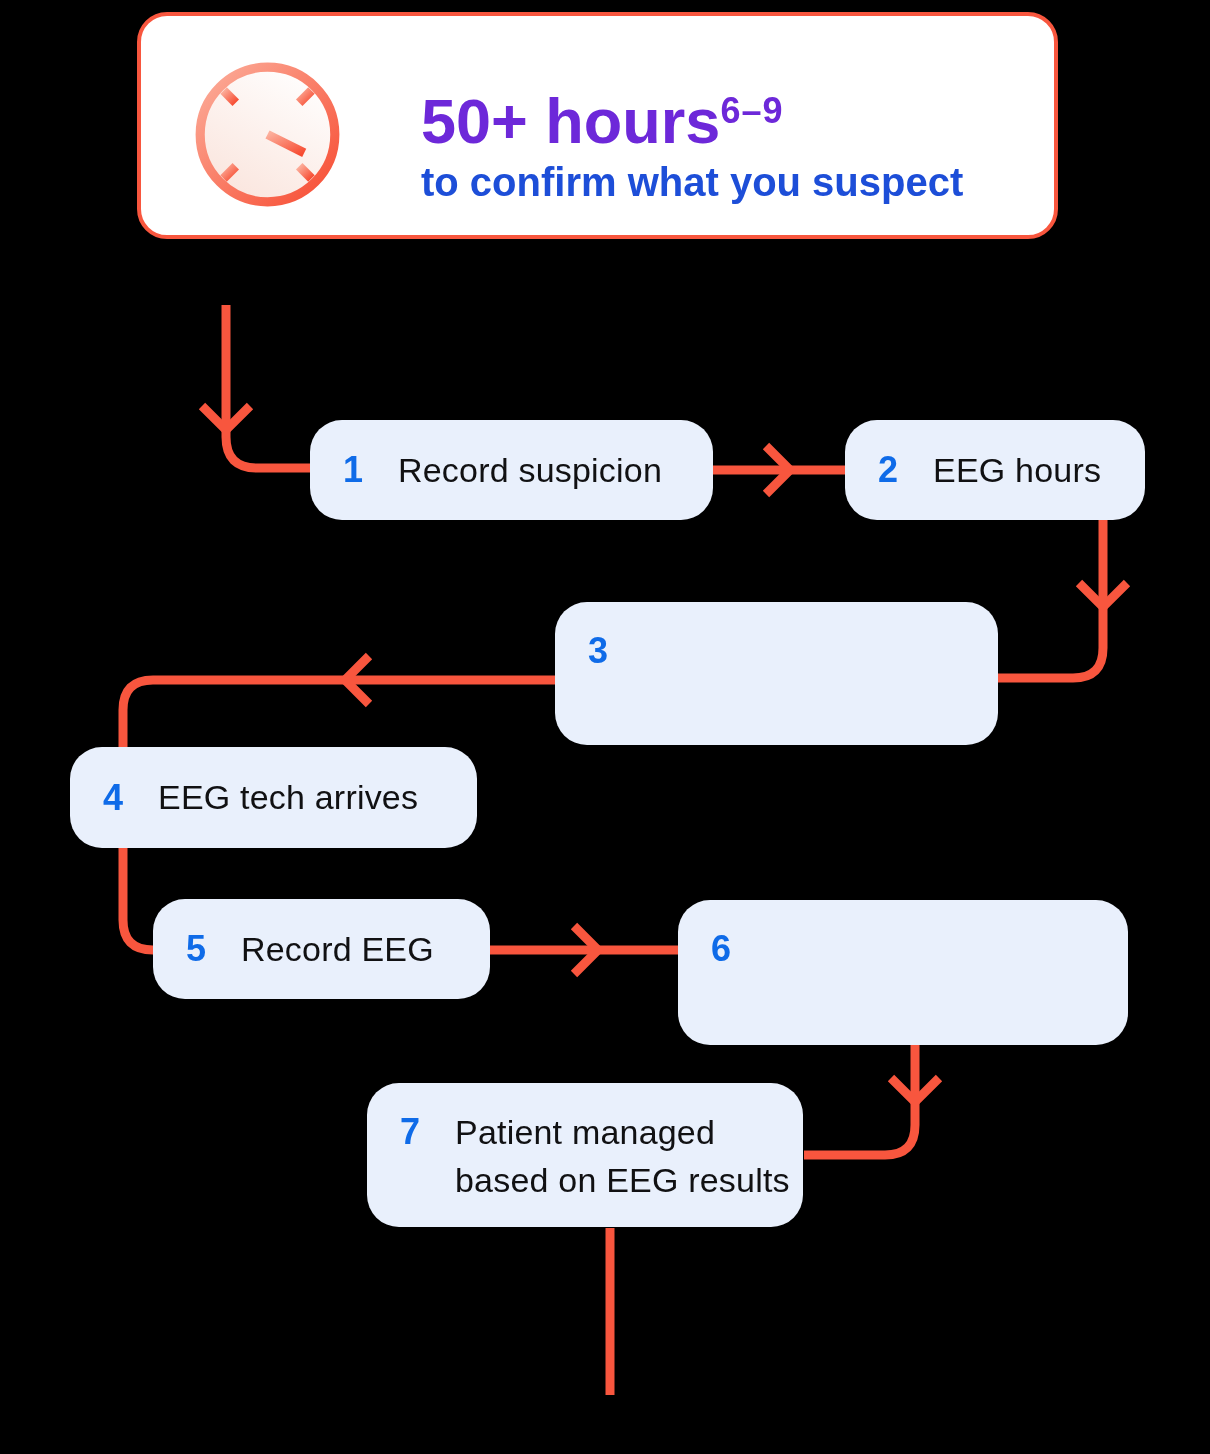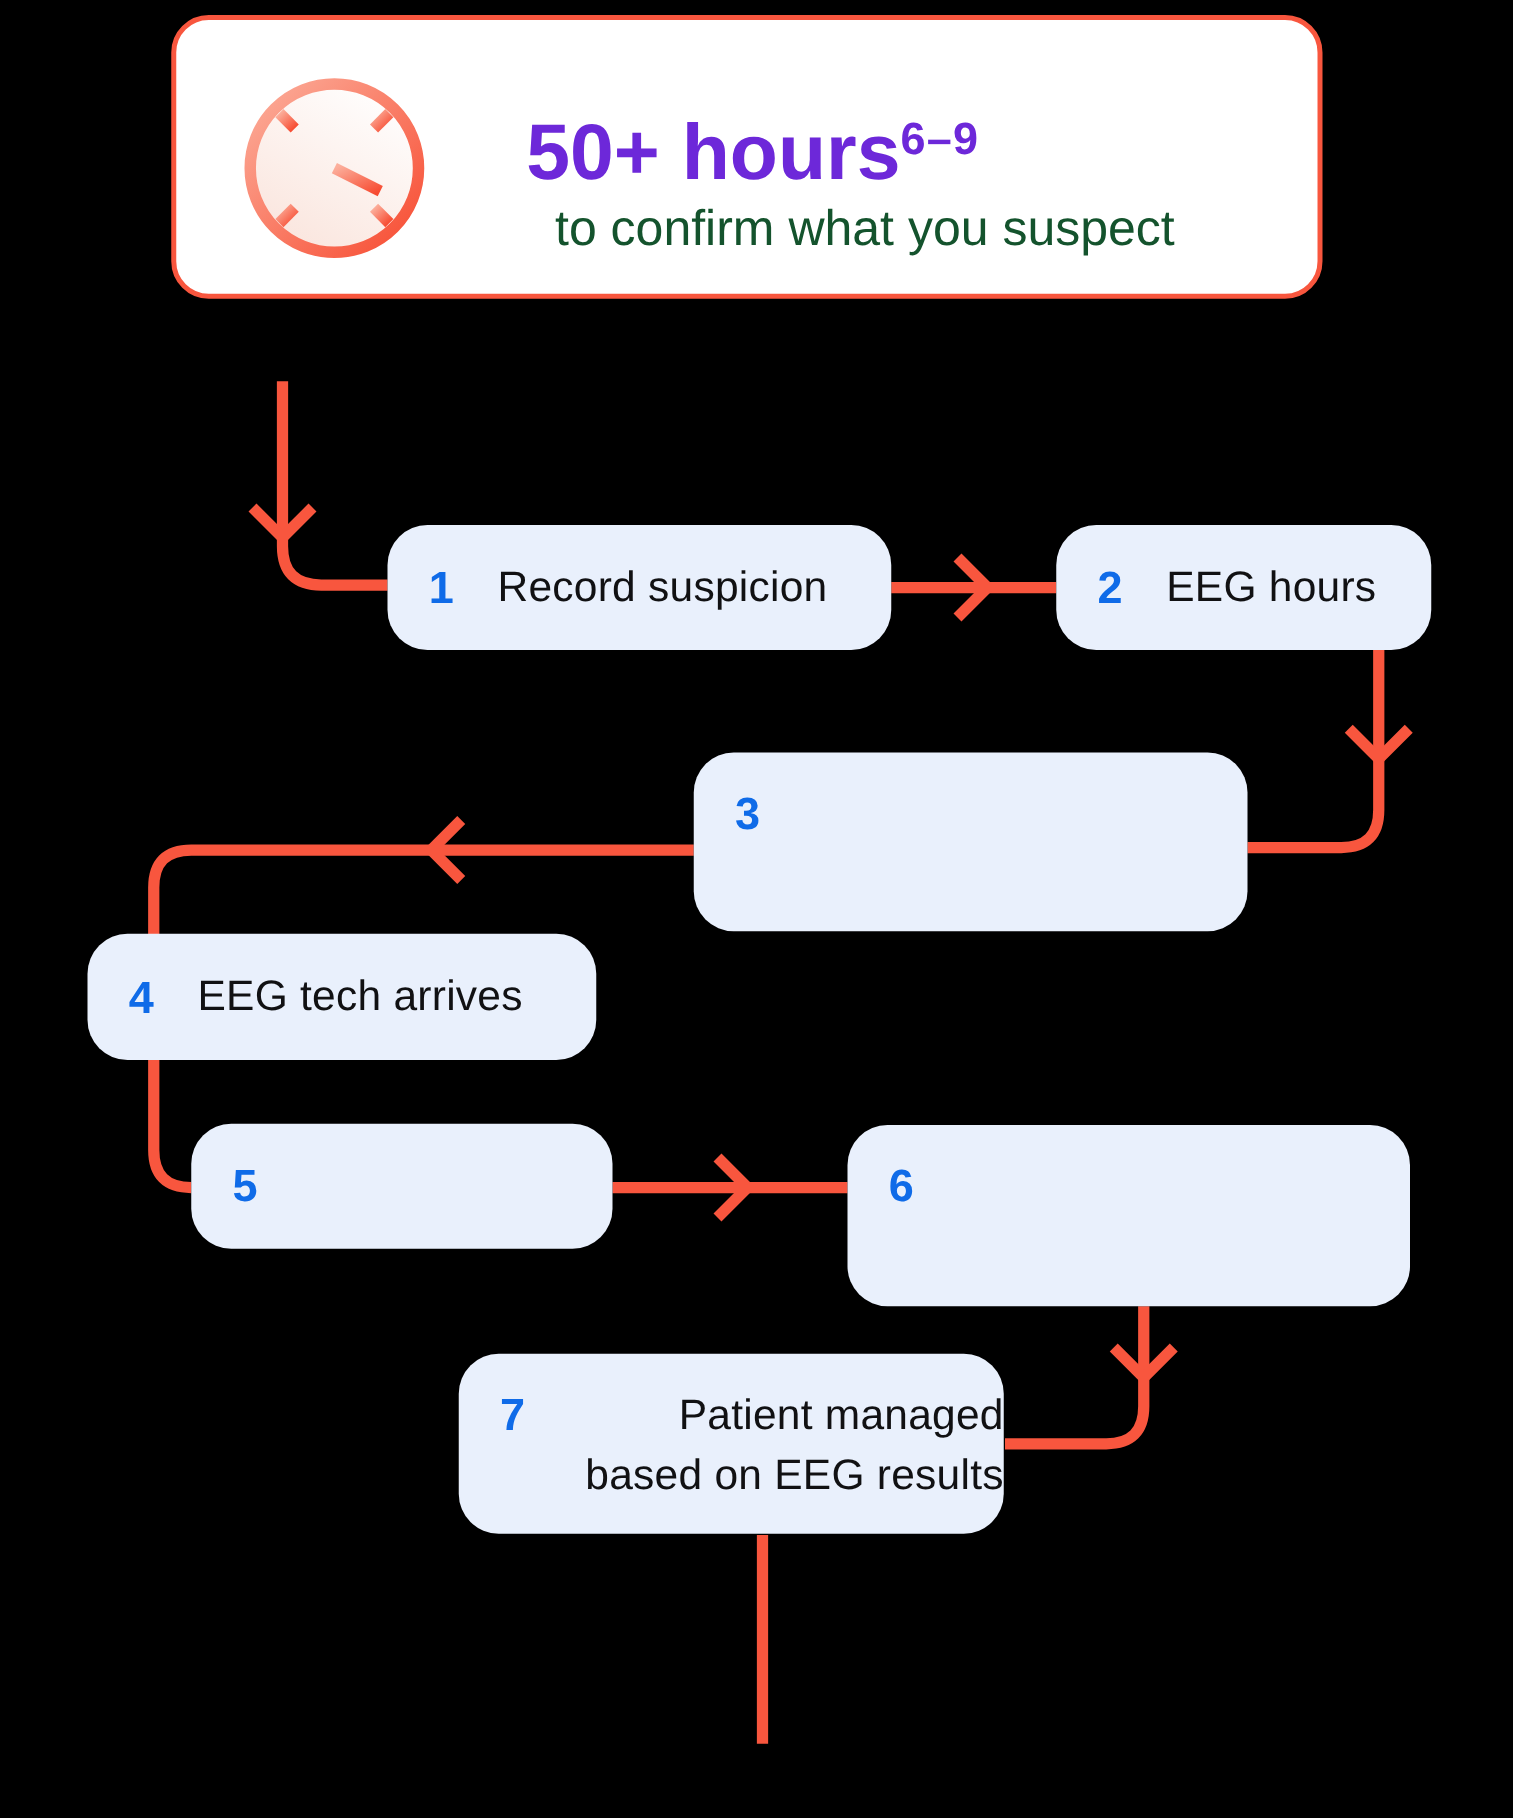--- a/index.html
+++ b/index.html
@@ -20,21 +20,21 @@
     border-radius:30px;
     box-sizing:border-box;
   }
   .clock{position:absolute;left:50px;top:42px;width:153px;height:153px;}
   .card-text{position:absolute;left:280px;top:62px;}
   .card-title{
     color:#6d28d9;font-size:63px;font-weight:800;line-height:66px;white-space:nowrap;
   }
   .title-sup{font-size:36px;font-weight:800;vertical-align:20px;letter-spacing:1px;}
   .card-subtitle{
-    color:#14532d;font-size:40px;font-weight:400;line-height:48px;margin-top:4px;white-space:nowrap;margin-left:23px;
+    color:#1d4ed8;font-size:40px;font-weight:700;line-height:48px;margin-top:4px;white-space:nowrap;
   }
 
   
   .connectors{position:absolute;left:0;top:0;width:1210px;height:1454px;z-index:1;}
   .connectors path{fill:none;stroke:#F8563E;stroke-width:9;stroke-linejoin:miter;}
 
   
   .step{
     position:absolute;z-index:2;
     background:#E9F0FC;
@@ -50,21 +50,21 @@
 
   .s1{left:310px;top:420px;width:403px;height:100px;}
   .s2{left:845px;top:420px;width:300px;height:100px;}
   .s3{left:555px;top:602px;width:443px;height:143px;}
   .s4{left:70px; top:747px;width:407px;height:101px;}
   .s5{left:153px;top:899px;width:337px;height:100px;}
   .s6{left:678px;top:900px;width:450px;height:145px;}
   .s7{left:367px;top:1083px;width:436px;height:144px;}
   .s3 .lbl{width:325px;}
   .s6 .lbl{width:315px;}
-  .s7 .lbl{width:350px;text-align:right;}
+  .s7 .lbl{width:350px;}
 </style>
 </head>
 <body>
 
 <div class="canvas">
 
   <div class="card">
     <svg class="clock" viewBox="0 0 150 150">
       <defs>
         <linearGradient id="clkStroke" x1="0" y1="0" x2="1" y2="1">
@@ -134,20 +134,21 @@
     <span class="num">3</span>
   </div>
 
   <div class="step one-line s4">
     <span class="num">4</span>
     <span class="lbl">EEG tech arrives</span>
   </div>
 
   <div class="step one-line s5">
     <span class="num">5</span>
+    <span class="lbl">Record EEG</span>
   </div>
 
   <div class="step two-line s6">
     <span class="num">6</span>
   </div>
 
   <div class="step two-line s7">
     <span class="num">7</span>
     <span class="lbl">Patient managed based on EEG results</span>
   </div>

